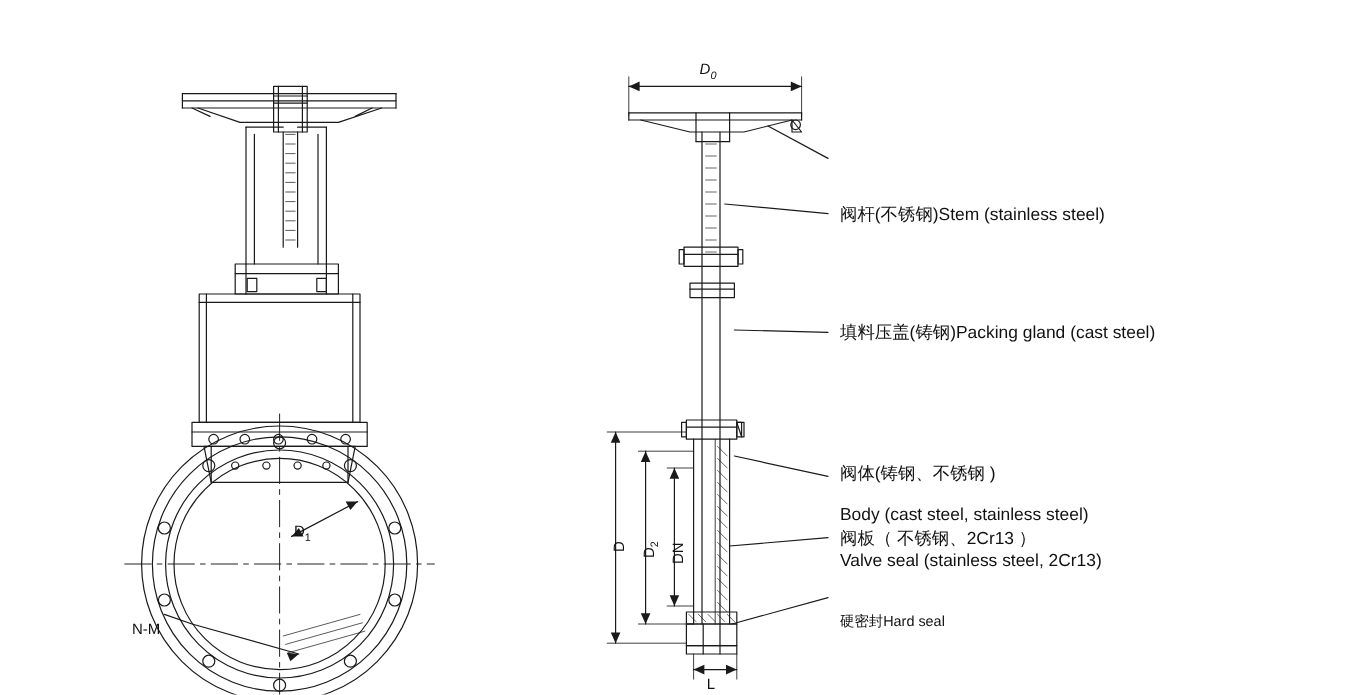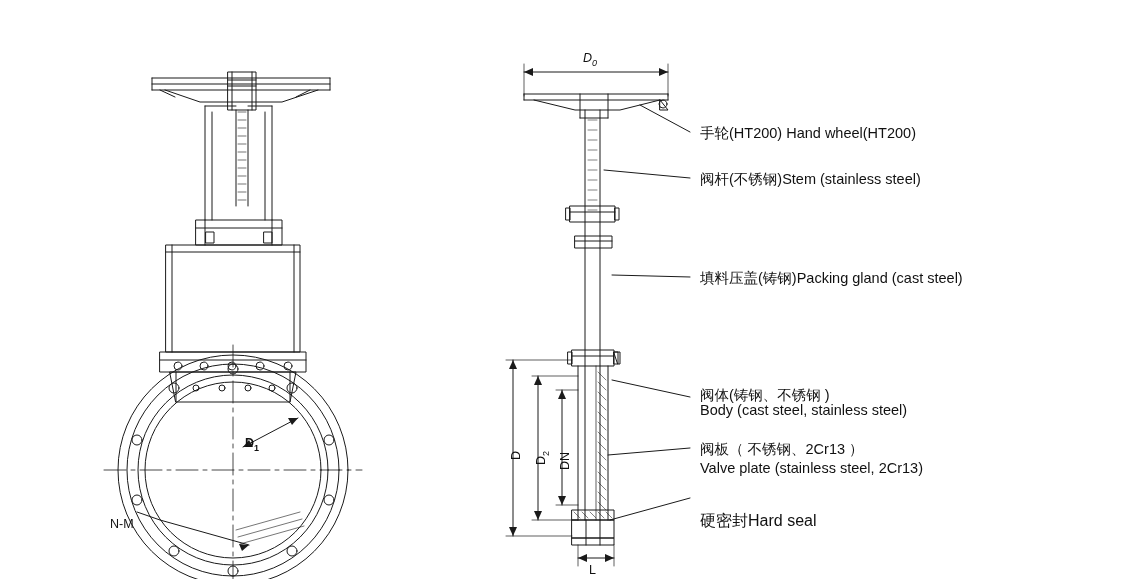--- a/index.html
+++ b/index.html
@@ -26,21 +26,21 @@
     height: 579px;
   }
   .lbl {
     position: absolute;
     font-size: 14.5px;
     line-height: 1.35;
     color: #111111;
     white-space: nowrap;
   }
   .lbl.small {
-    font-size: 16px;
+    font-size: 12px;
   }
   .dim {
     position: absolute;
     font-size: 12.5px;
     color: #111111;
     white-space: nowrap;
   }
   .dim.vert {
     transform: rotate(-90deg);
     transform-origin: left top;
@@ -211,21 +211,21 @@
         <path d="M640 105 L690 132"></path>
         <path d="M604 170 L690 178"></path>
         <path d="M612 275 L690 277"></path>
         <path d="M612 380 L690 397"></path>
         <path d="M608 455 L690 448"></path>
         <path d="M610 520 L690 498"></path>
       </g>
     </g>
   </svg>
 
-  <div class="dim" style="left:245px; top:436px;font-weight:bold;">
+  <div class="dim" style="left:245px; top:436px;">
     <span>D</span><span class="sub">1</span>
   </div>
   <div class="dim" style="left:110px; top:517px;">N-M</div>
 
   <div class="dim" style="left:583px; top:51px;font-style:italic;">
     <span>D</span><span class="sub">0</span>
   </div>
 
   <div class="dim vert" style="left:509px; top:460px;">
     <span>D</span>
@@ -236,27 +236,26 @@
   </div>
 
   <div class="dim vert" style="left:558px; top:470px;">
     <span>DN</span>
   </div>
 
   <div class="dim" style="left:589px; top:563px;">
     <span>L</span>
   </div>
 
-  <div class="lbl" style="left:700px; top:124px;">手轮(HT200) Hand wheel(HT200)</div>
 
   <div class="lbl" style="left:700px; top:269px;">填料压盖(铸钢)Packing gland (cast steel)</div>
 
   <div class="lbl" style="left:700px; top:170px;">阀杆(不锈钢)Stem (stainless steel)</div>
 
   <div class="lbl" style="left:700px; top:386px;">阀体(铸钢、不锈钢 )</div>
-  <div class="lbl" style="left:700px; top:401px;">Body (cast steel, stainless steel)</div>
+  <div class="lbl" style="left:700px; top:420px;">Body (cast steel, stainless steel)</div>
 
   <div class="lbl" style="left:700px; top:440px;">阀板（ 不锈钢、2Cr13 ）</div>
-  <div class="lbl" style="left:700px; top:459px;">Valve plate (stainless steel, 2Cr13)</div>
+  <div class="lbl" style="left:700px; top:459px;">Valve seal (stainless steel, 2Cr13)</div>
 
   <div class="lbl small" style="left:700px; top:510px;">硬密封Hard seal</div>
 
 </div>
 
 </body></html>

